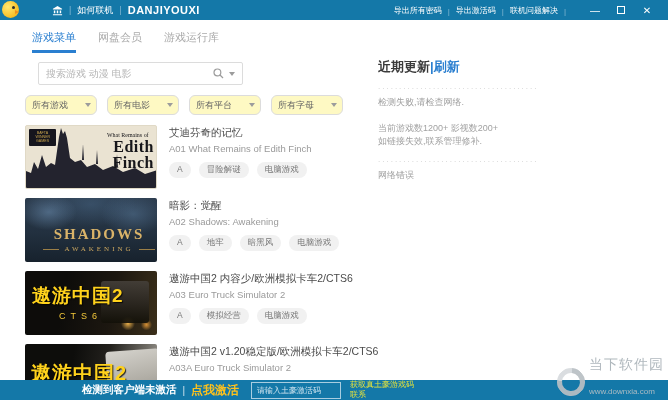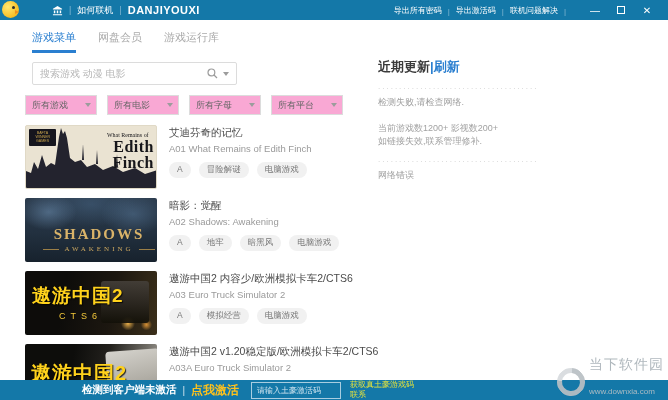--- a/index.html
+++ b/index.html
@@ -29,31 +29,31 @@
   .win-btns { display:flex; align-items:center; margin:0 8px 0 10px; }
   .win-btn { width:26px; text-align:center; font-size:10px; cursor:pointer; }
   .max-box { width:8px; height:8px; border:1px solid #fff; display:inline-block; }
   .bank-icon { width:11px; height:11px; margin-right:0; }
   
   .tabs { position:absolute; top:30px; left:32px; display:flex; font-size:11px; color:#aaa; }
   .tab { margin-right:22px; padding-bottom:5px; cursor:pointer; }
   .tab.active { color:#2a7fd0; border-bottom:3px solid #2a7fd0; }
   
   .searchbox {
-    position:absolute; top:62px; left:32px; width:205px; height:23px;
+    position:absolute; top:62px; left:38px; width:205px; height:23px;
     border:1px solid #dcdcdc; border-radius:2px; display:flex; align-items:center; padding:0 7px; background:#fff;
   }
   .searchbox input { border:none; outline:none; flex:1; font-size:10px; color:#444; font-family:inherit; }
   .searchbox input::placeholder { color:#b5b5b5; }
   .caret { width:0; height:0; border-left:3px solid transparent; border-right:3px solid transparent; border-top:4px solid #9c9c9c; }
   .search-caret { margin-left:5px; }
   
   .filters { position:absolute; top:95px; left:25px; display:flex; gap:10px; }
   .filter {
-    width:72px; height:20px; border:1px solid #dcdcdc; border-radius:0; background:#f9a8d4;
+    width:72px; height:20px; border:1px solid #dcdcdc; border-radius:6px; background:#fef9c3;
     display:flex; align-items:center; justify-content:space-between; padding:0 5px 0 6px;
     font-size:9px; color:#666; cursor:pointer;
   }
   
   .game-list { position:absolute; top:125px; left:25px; width:350px; }
   .game-item { display:flex; margin-bottom:9px; cursor:pointer; }
   .cover { width:132px; height:64px; flex:none; position:relative; overflow:hidden; border-radius:2px; }
   .g-info { margin-left:12px; padding-top:1px; min-width:0; }
   .g-title { font-size:10.5px; color:#4a4a4a; white-space:nowrap; }
   .g-sub { font-size:9.5px; color:#9a9a9a; margin-top:3px; }
@@ -189,25 +189,25 @@
 <div class="filters">
   <div class="filter">
     <span>所有游戏</span>
     <div class="caret"></div>
   </div>
   <div class="filter">
     <span>所有电影</span>
     <div class="caret"></div>
   </div>
   <div class="filter">
+    <span>所有平台</span>
+    <div class="caret"></div>
+  </div>
+  <div class="filter">
     <span>所有字母</span>
-    <div class="caret"></div>
-  </div>
-  <div class="filter">
-    <span>所有平台</span>
     <div class="caret"></div>
   </div>
 </div>
 
 <div class="game-list">
 
   <div class="game-item">
     <div class="cover cov-edith">
       <svg viewBox="0 0 132 64" preserveAspectRatio="none">
         <path fill="#23232e" d="M0,64 L0,47 L5,49 L8,38 L12,45 L16,31 L20,43 L25,39 L29,41 L33,13 L35,4 L37,10 L39,7 L41,14 L44,34 L49,38 L55,36 L61,43 L69,40 L77,46 L87,42 L97,48 L109,44 L119,50 L132,46 L132,64 Z"></path>

